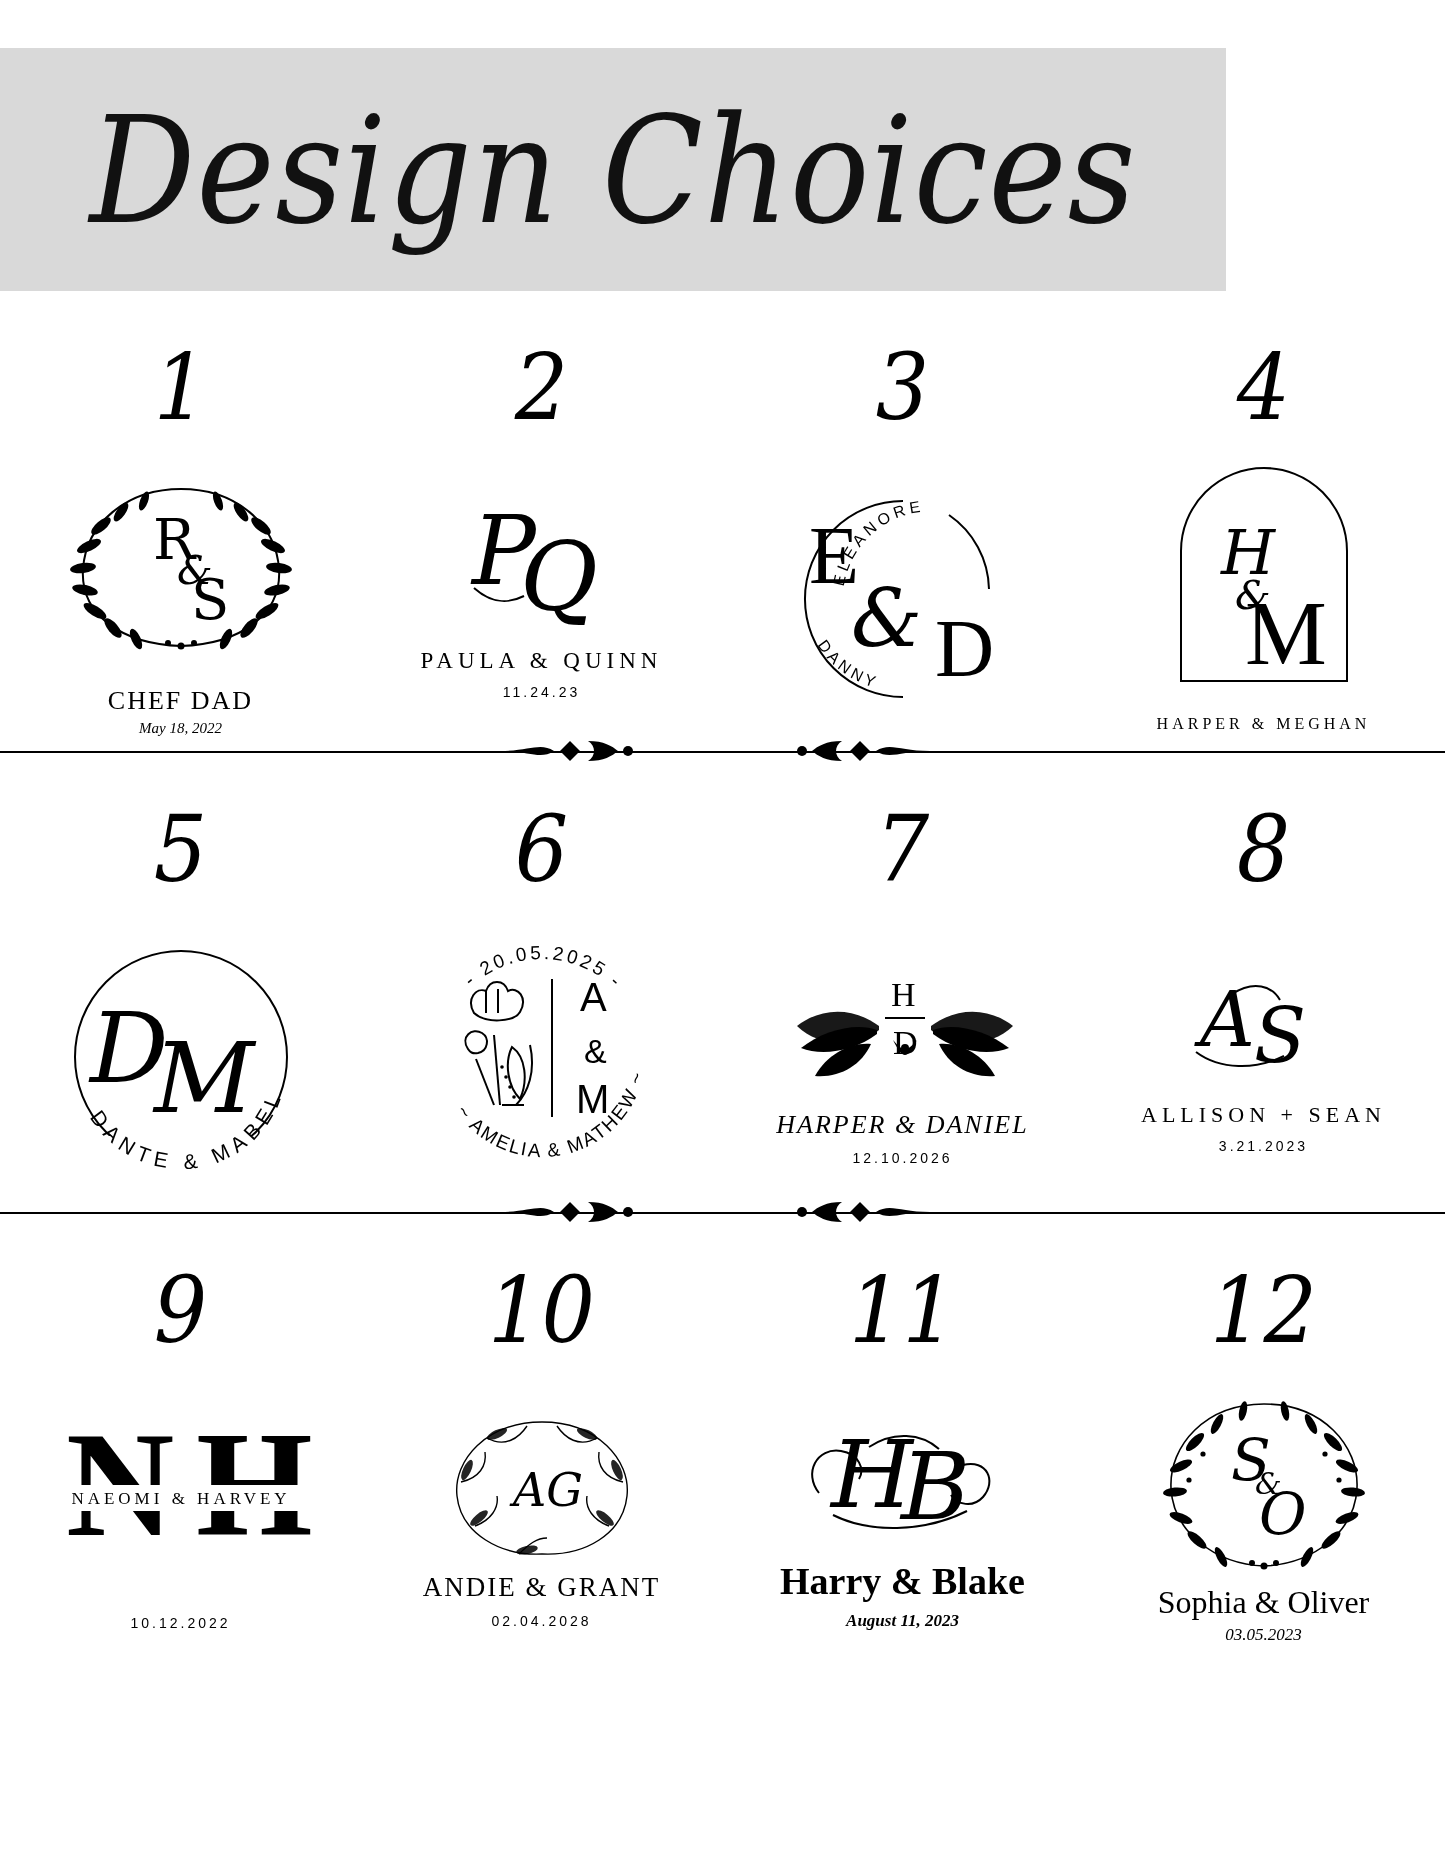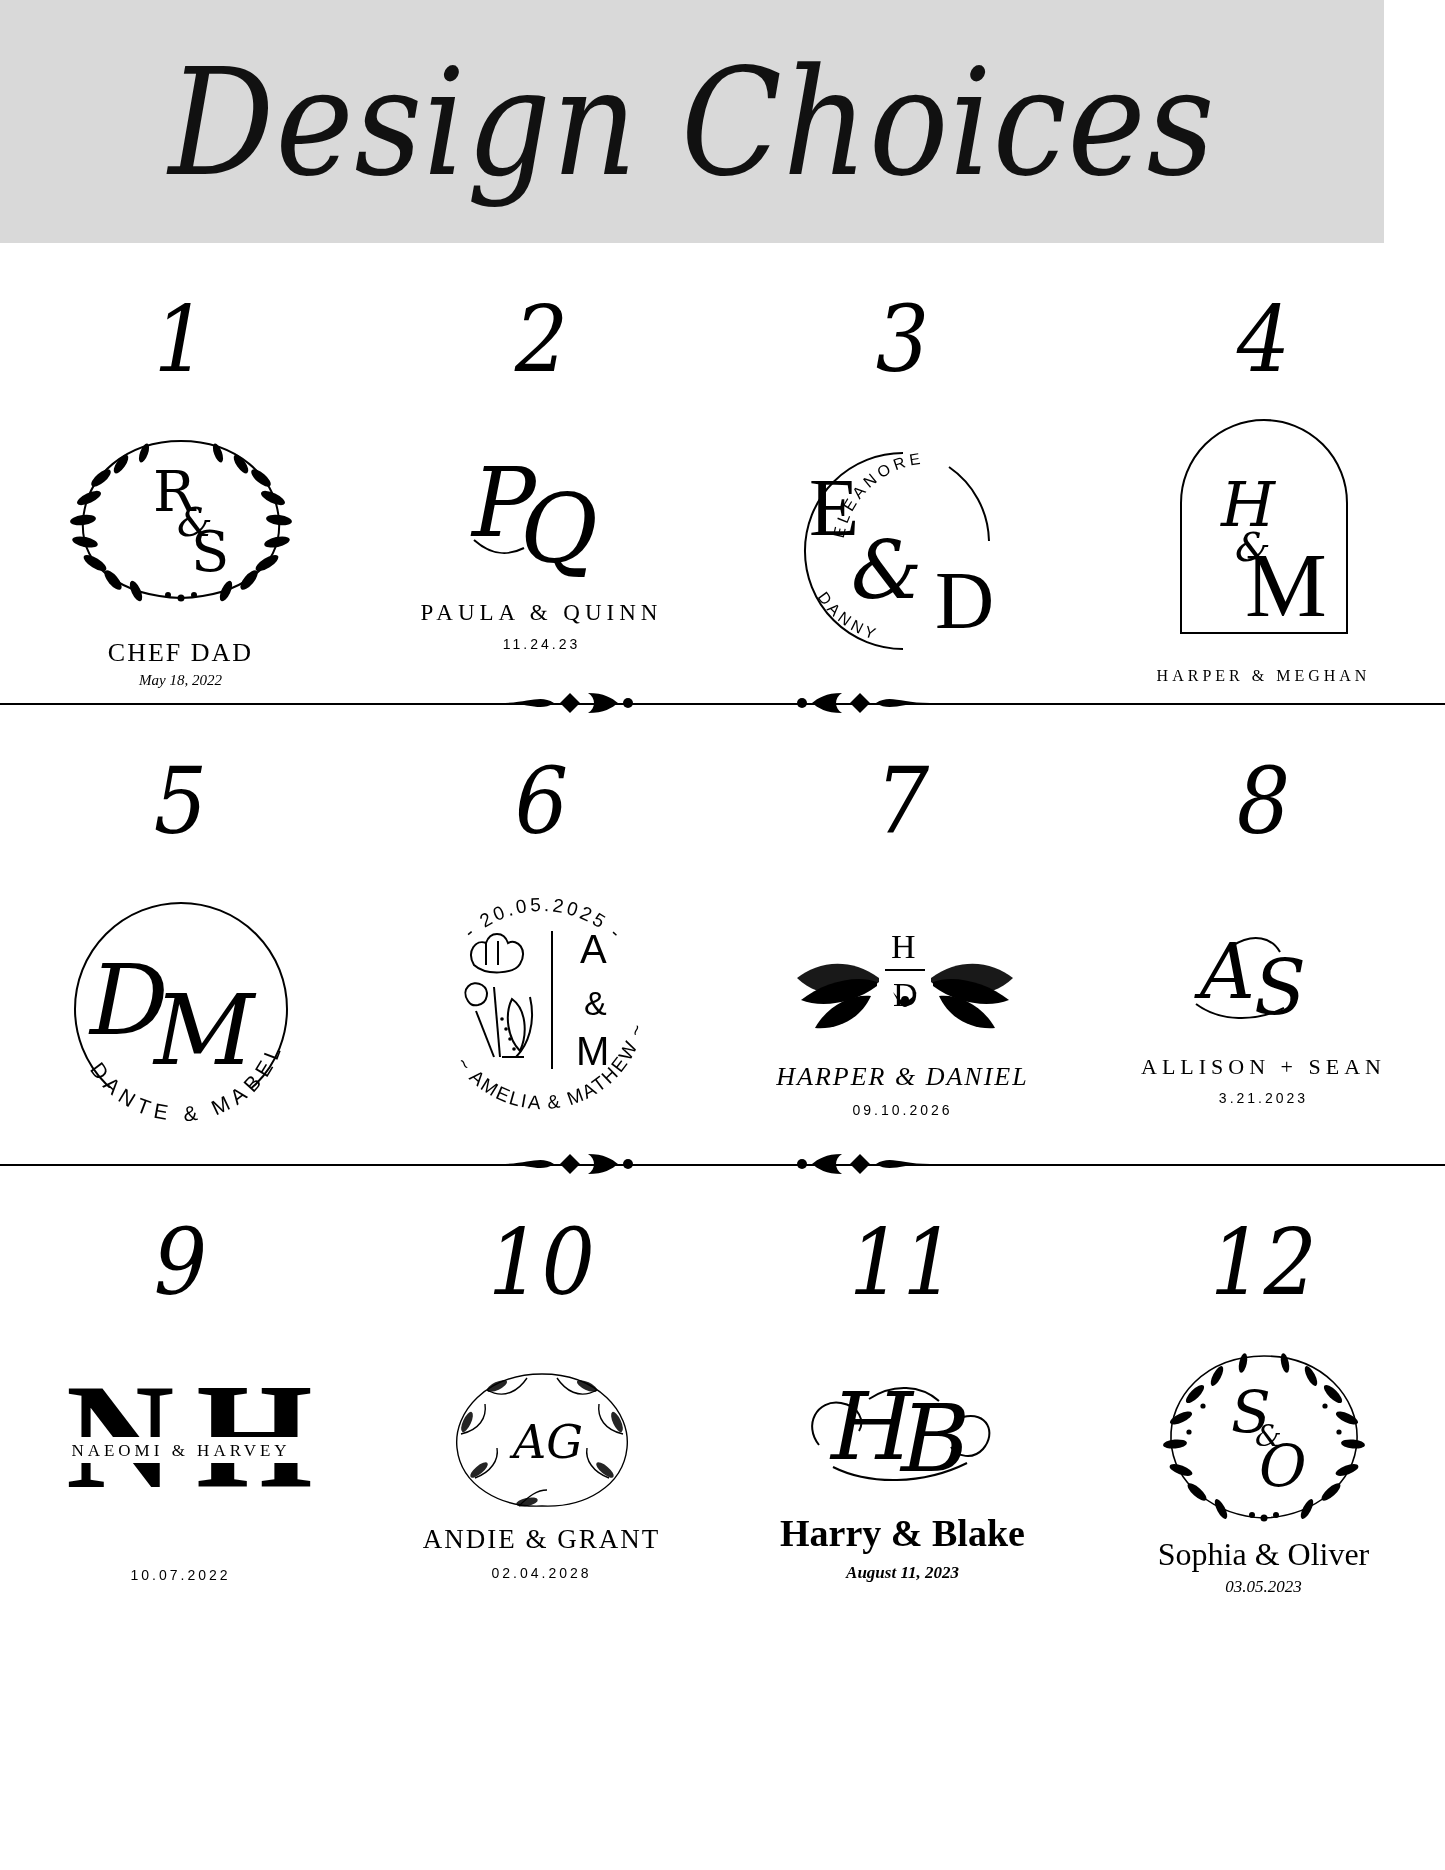--- a/index.html
+++ b/index.html
@@ -11,27 +11,28 @@
     width: 1445px;
     height: 1870px;
     font-family: "Liberation Serif", serif;
     color: #000000;
     overflow: hidden;
     position: relative;
   }
 
   
   .header-banner {
-    width: 1384px;
+    width: 1226px;
     height: 243px;
     background: #d9d9d9;
     display: flex;
     align-items: center;
     justify-content: center;
     box-sizing: border-box;
+    margin-top: 48px;
   }
   .header-title {
     font-family: "DejaVu Serif", serif;
     font-style: italic;
     font-weight: 400;
     font-size: 132px;
     letter-spacing: 1px;
     line-height: 1;
     color: #111111;
     transform: scaleY(1.12);
@@ -328,21 +329,21 @@
 
             <path d="M178 78 C208 56 240 62 260 78 C238 100 198 100 178 82 Z" opacity="0.9"></path>
             <path d="M180 86 C204 104 236 108 256 100 C234 82 200 74 180 82 Z"></path>
             <path d="M186 96 C196 118 218 130 242 128 C230 106 206 94 186 96 Z"></path>
 
             <path d="M140 92 C150 104 154 104 164 92 C154 112 150 112 140 92 Z"></path>
             <circle cx="152" cy="100" r="4"></circle>
           </g>
         </svg>
         <div class="name-serif" style="margin-top:2px;font-size:26px;letter-spacing:2px;font-style:italic;">HARPER &amp; DANIEL</div>
-        <div class="date-sm">09.10.2026</div>
+        <div class="date-sm">12.10.2026</div>
       </div>
     </div>
 
     <div class="cell">
       <div class="num">8</div>
       <div class="art">
         <svg width="240" height="140" viewBox="0 0 240 140">
           <text x="56" y="86" font-family="DejaVu Serif, serif" font-style="italic" font-size="76" fill="#000">A</text>
           <text x="110" y="102" font-family="DejaVu Serif, serif" font-style="italic" font-size="76" fill="#000">S</text>
           <path d="M52 92 C76 110 112 110 140 96" fill="none" stroke="#000" stroke-width="2"></path>
@@ -379,21 +380,21 @@
 
     <div class="cell">
       <div class="num">9</div>
       <div class="art">
         <svg width="290" height="190" viewBox="0 0 290 190">
           <text x="30" y="128" font-family="Liberation Serif, serif" font-weight="bold" font-size="150" fill="#000">N</text>
           <text x="160" y="128" font-family="Liberation Serif, serif" font-weight="bold" font-size="150" fill="#000">H</text>
           <rect x="20" y="78" width="258" height="26" fill="#fff"></rect>
           <text x="145" y="97" text-anchor="middle" font-family="Liberation Serif, serif" font-size="17" letter-spacing="4" fill="#000">NAEOMI &amp; HARVEY</text>
         </svg>
-        <div class="date-sm" style="margin-top:18px;">10.07.2022</div>
+        <div class="date-sm" style="margin-top:18px;">10.12.2022</div>
       </div>
     </div>
 
     <div class="cell">
       <div class="num">10</div>
       <div class="art">
         <svg width="230" height="160" viewBox="0 0 230 160">
           <g fill="none" stroke="#000" stroke-width="1.4">
             <path d="M115 14 C60 14 26 52 30 88 C34 126 74 148 115 146 C158 148 196 126 200 88 C204 52 170 14 115 14"></path>
             <path d="M60 30 C78 40 92 30 100 18"></path>

